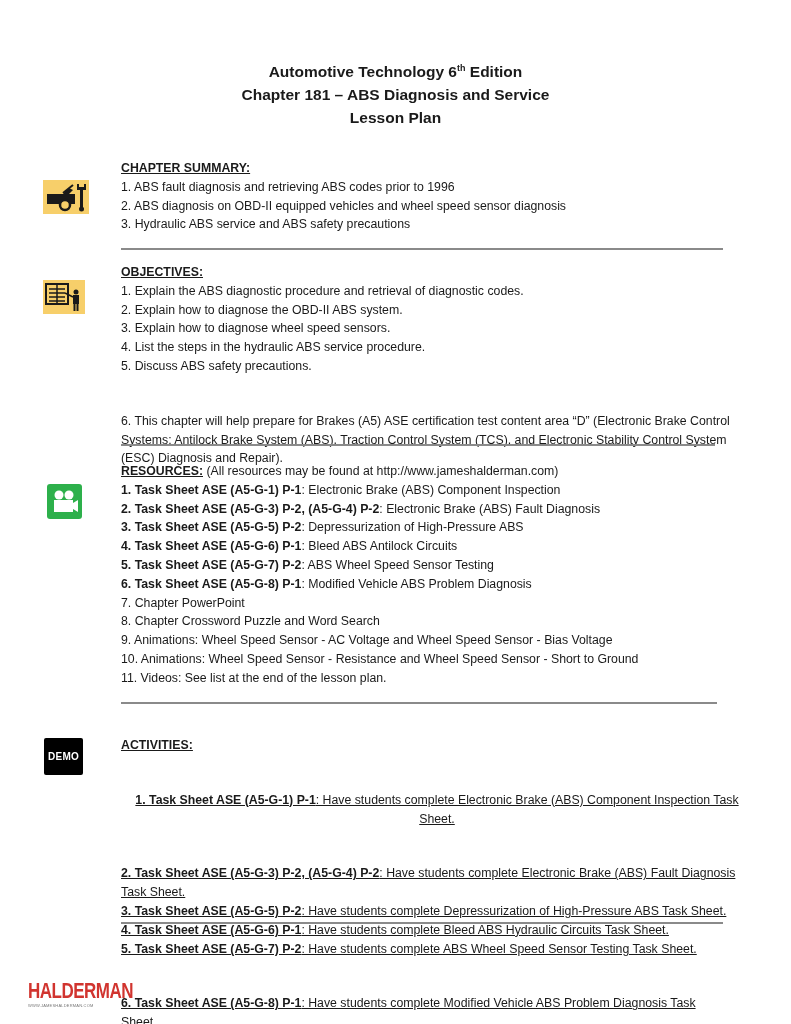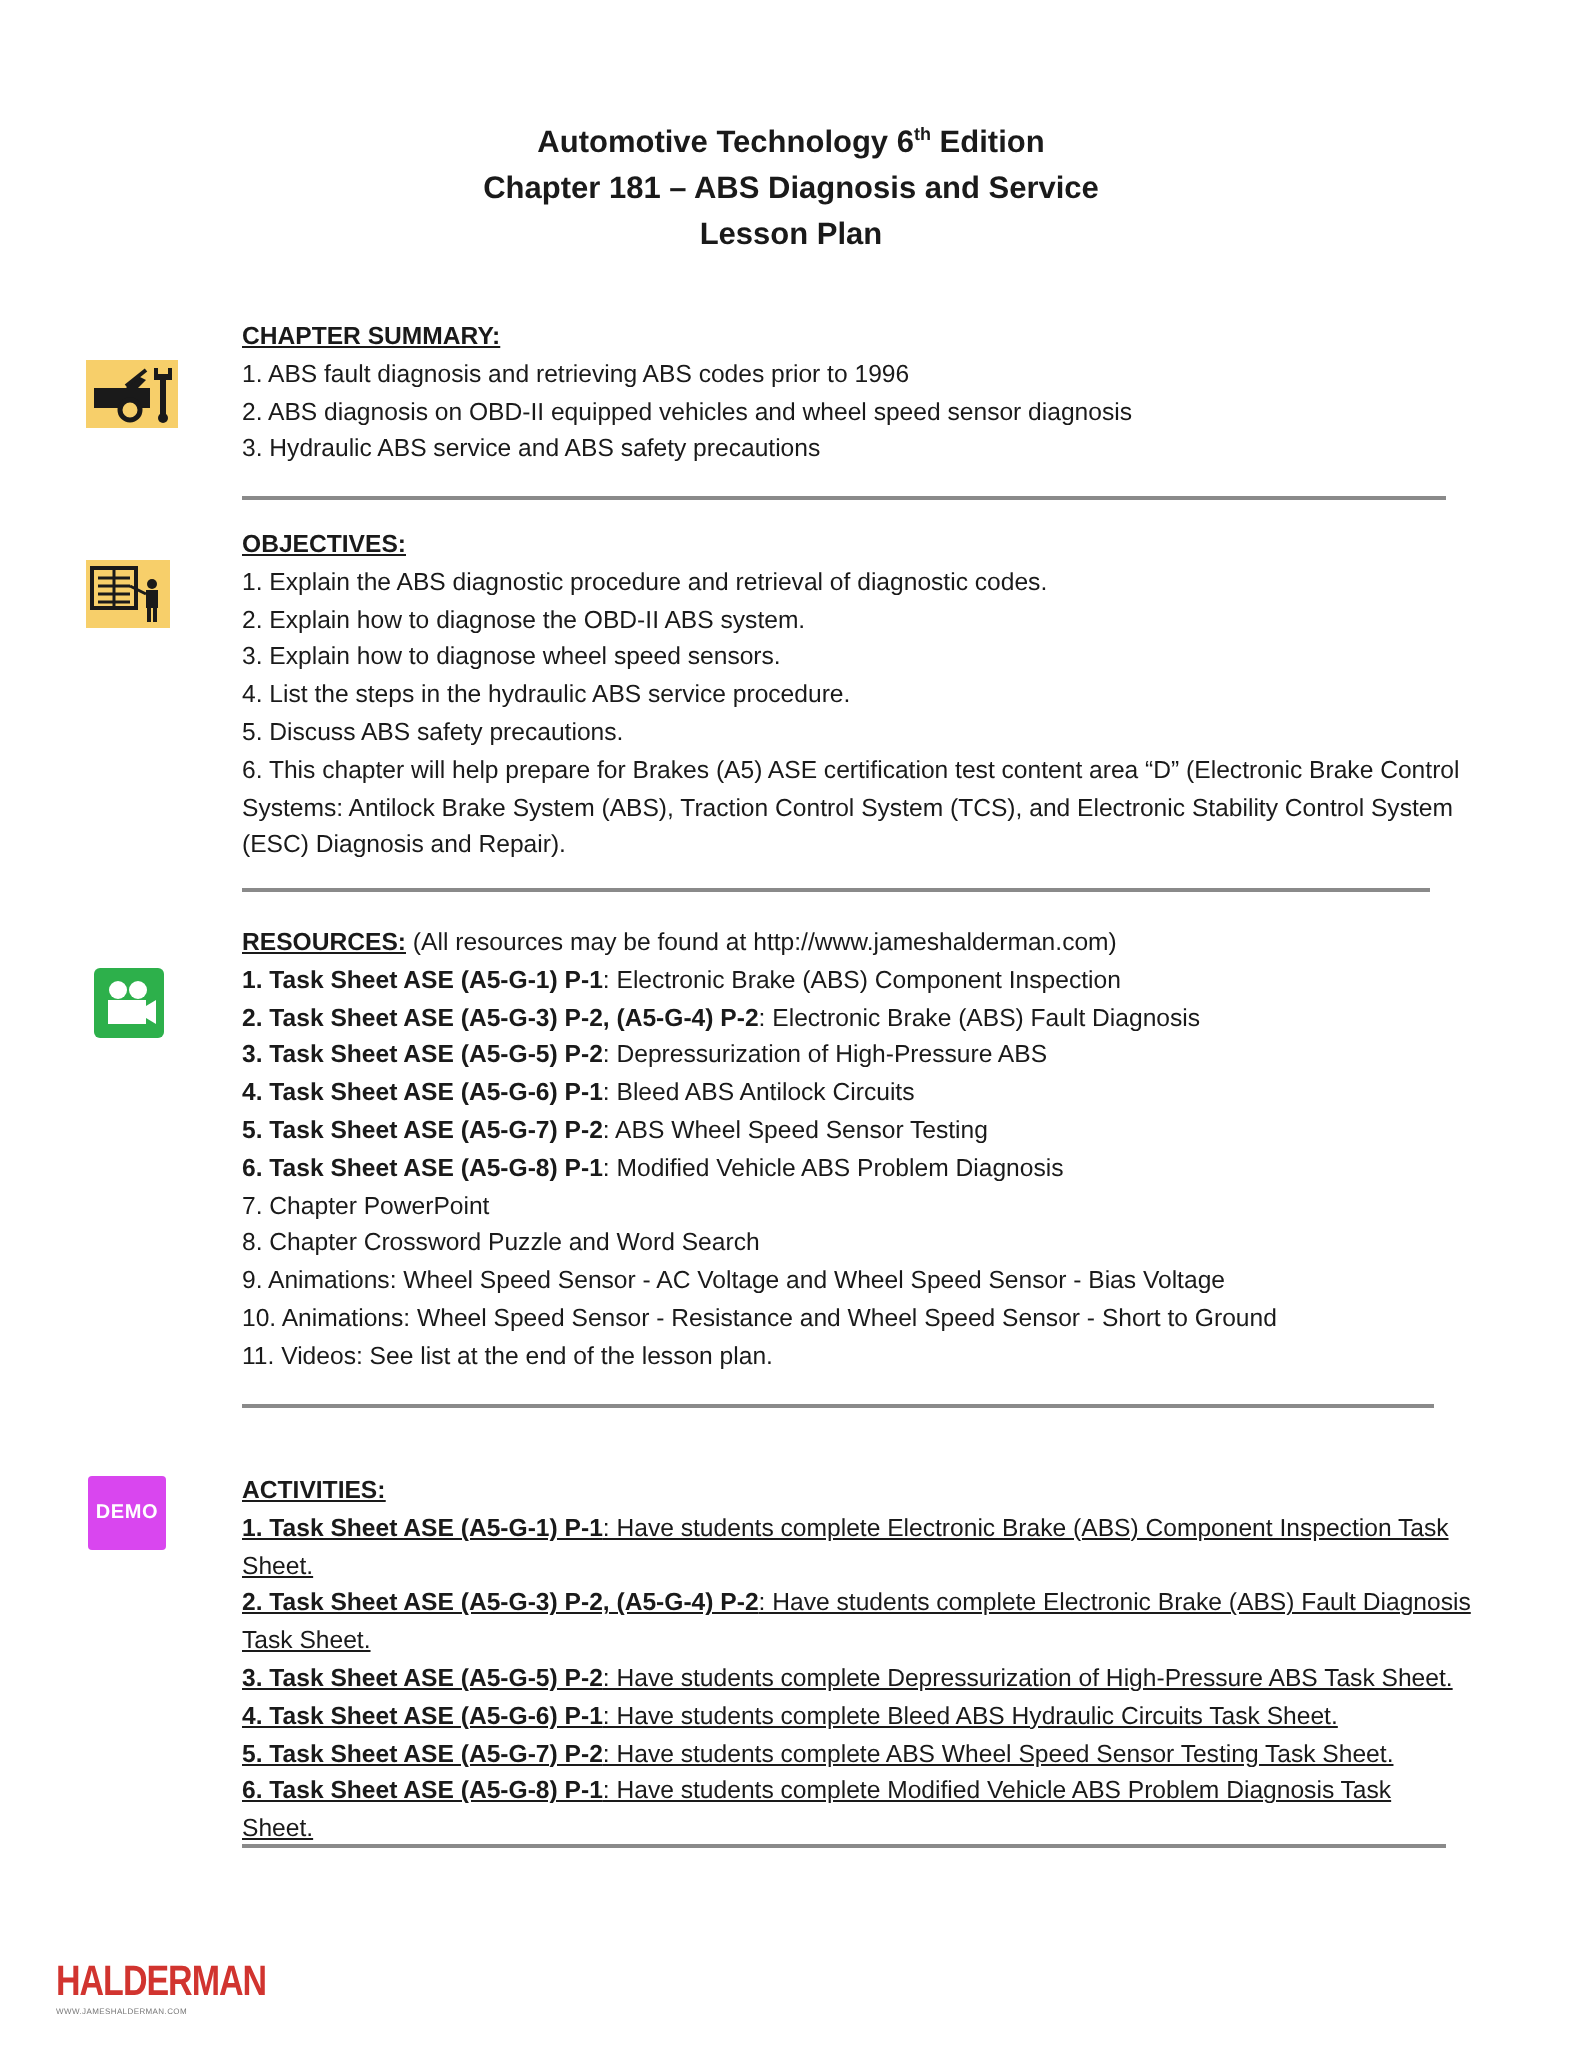--- a/index.html
+++ b/index.html
@@ -4,27 +4,27 @@
 <style>
   html, body { margin: 0; padding: 0; background: #ffffff; }
   body { width: 791px; height: 1024px; position: relative; overflow: hidden;
          font-family: "Liberation Sans", "DejaVu Sans", sans-serif; color: #1a1a1a; }
   .title-block { position: absolute; top: 60px; left: 0; width: 791px; text-align: center;
                  font-weight: bold; font-size: 15.5px; line-height: 23px; }
   .title-block sup { font-size: 9px; vertical-align: super; line-height: 0; text-align: right; }
   .section { position: absolute; left: 121px; width: 640px; font-size: 12.3px; line-height: 18.8px; }
   .section .heading { font-weight: bold; text-decoration: underline; }
   .section .line { white-space: nowrap; }
-  .section .wrap { white-space: normal; }
+  .section .wrap { white-space: normal; margin-top: 36px; }
   .section b { font-weight: bold; }
   .rule { position: absolute; left: 121px; height: 2px; background: #8a8a8a; }
   .icon { position: absolute; width: 34px; height: 34px; }
   .icon-yellow { background: #f7cf6a; }
   .icon-green { background: #2db04b; border-radius: 3px; }
-  .icon-red { background: #d946ef; border-radius: 2px; color: #fff; font-weight: bold;
+  .icon-red { background: #000000; border-radius: 2px; color: #fff; font-weight: bold;
               font-size: 10px; letter-spacing: 0.3px; display: flex; align-items: center; justify-content: center; }
   .logo { position: absolute; left: 28px; top: 980px; width: 72px; }
   .logo-main { color: #d1342f; font-weight: bold; font-size: 17px; letter-spacing: -0.5px;
                transform: scaleY(1.25); transform-origin: top left; font-family: "Liberation Sans", sans-serif; line-height: 18px; }
   .logo-sub { color: #777; font-size: 4px; margin-top: 5px; letter-spacing: 0.2px; }
 </style>
 </head>
 <body>
 
 <div class="title-block">
@@ -103,21 +103,21 @@
   <div class="line">10. Animations: Wheel Speed Sensor - Resistance and Wheel Speed Sensor - Short to Ground</div>
   <div class="line">11. Videos: See list at the end of the lesson plan.</div>
 </div>
 <div class="rule" style="top:702px; width:596px;"></div>
 
 <div class="icon icon-red" style="left:44px; top:738px; width:39px; height:37px;">
   <span>DEMO</span>
 </div>
 <div class="section" style="top:736px;text-decoration:underline;">
   <div class="heading">ACTIVITIES:</div>
-  <div class="wrap" style="width:632px;"><b>1. Task Sheet ASE (A5-G-1) P-1</b><span>: Have students complete Electronic Brake (ABS) Component Inspection Task Sheet.</span></div>
+  <div class="wrap" style="width:632px;text-align:center;"><b>1. Task Sheet ASE (A5-G-1) P-1</b><span>: Have students complete Electronic Brake (ABS) Component Inspection Task Sheet.</span></div>
   <div class="wrap" style="width:632px;"><b>2. Task Sheet ASE (A5-G-3) P-2, (A5-G-4) P-2</b><span>: Have students complete Electronic Brake (ABS) Fault Diagnosis Task Sheet.</span></div>
   <div class="line"><b>3. Task Sheet ASE (A5-G-5) P-2</b><span>: Have students complete Depressurization of High-Pressure ABS Task Sheet.</span></div>
   <div class="line"><b>4. Task Sheet ASE (A5-G-6) P-1</b><span>: Have students complete Bleed ABS Hydraulic Circuits Task Sheet.</span></div>
   <div class="line"><b>5. Task Sheet ASE (A5-G-7) P-2</b><span>: Have students complete ABS Wheel Speed Sensor Testing Task Sheet.</span></div>
   <div class="wrap" style="width:610px;"><b>6. Task Sheet ASE (A5-G-8) P-1</b><span>: Have students complete Modified Vehicle ABS Problem Diagnosis Task Sheet.</span></div>
 </div>
 <div class="rule" style="top:922px; width:602px;"></div>
 
 <div class="logo">
   <div class="logo-main">HALDERMAN</div>

